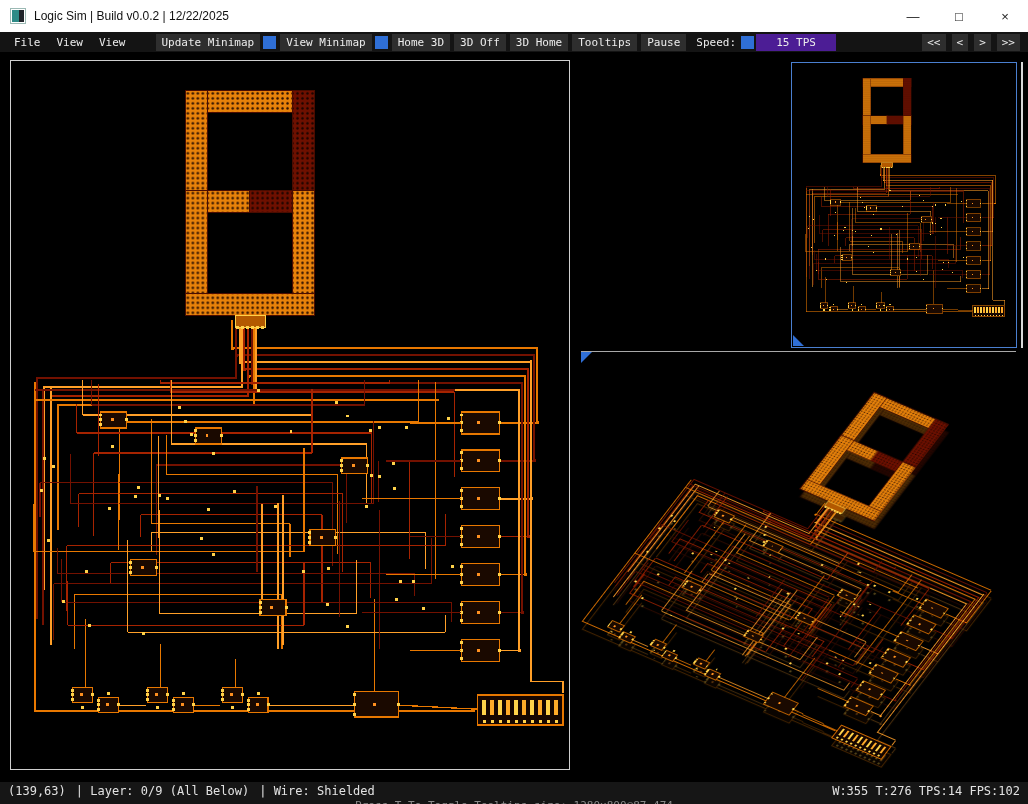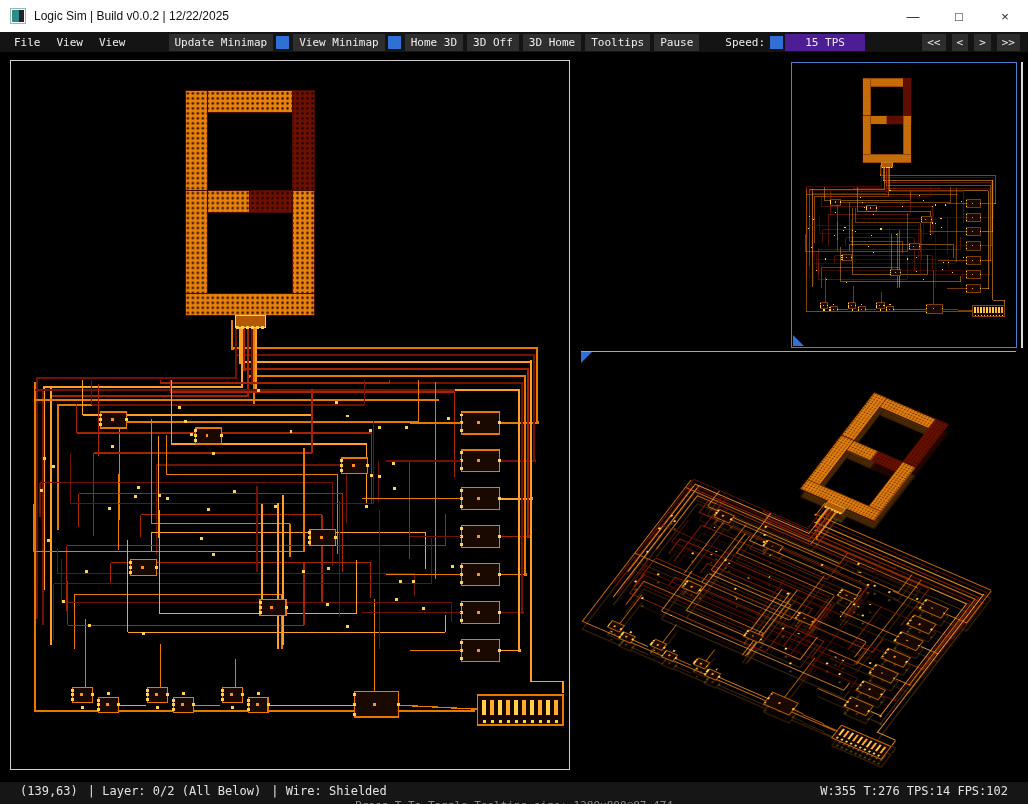--- a/index.html
+++ b/index.html
@@ -14,44 +14,44 @@
   .app-icon::after{content:"";position:absolute;right:1px;top:1px;width:5px;height:12px;background:#20242a}
   .win-controls{margin-left:auto;display:flex;height:100%}
   .win-btn{width:46px;height:100%;display:flex;align-items:center;justify-content:center;
     font-size:13px;color:#222;cursor:default}
 
   
   .toolbar{height:20px;background:#141414;display:flex;align-items:center;
     font-size:11px;color:#ececec;padding:0 6px;white-space:nowrap}
   .menu-item{padding:2px 8px}
   .tbtn{background:#2e2e2e;padding:2px 6px;margin-left:4px}
-  .first-tool{margin-left:35px}
+  .first-tool{margin-left:22px}
   .blue-ind{width:13px;height:13px;background:#2f6fd6;margin-left:3px;flex:0 0 auto}
-  .speed-label{margin-left:24px;padding:2px 2px}
+  .speed-label{margin-left:8px;padding:2px 2px}
   .tps-box{background:#4c1d95;padding:2px 0;width:80px;text-align:center;margin-left:2px}
   .steppers{margin-left:auto;display:flex;gap:6px;margin-right:2px}
   .stp{background:#2e2e2e;padding:2px 5px}
 
   
   .canvas{position:relative;height:730px;background:#000;overflow:hidden}
   .viewport{position:absolute;left:10px;top:8px;width:560px;height:710px;
     border:1px solid #cfcfcf;overflow:hidden}
   .minimap{position:absolute;left:791px;top:10px;width:226px;height:286px;
     border:1px solid #4a7fd0;overflow:hidden}
   .mm-handle{position:absolute;left:1px;bottom:1px;width:0;height:0;
     border-bottom:11px solid #2f6fd6;border-right:11px solid transparent}
   .scroll-line{position:absolute;left:1021px;top:10px;width:2px;height:286px;background:#d8d8d8}
   .panel3d{position:absolute;left:581px;top:299px;width:435px;height:419px;
     border-top:1px solid #a8a8a8;overflow:hidden}
   .p3d-handle{position:absolute;left:0;top:0;width:0;height:0;
     border-top:11px solid #2f6fd6;border-right:11px solid transparent}
 
   
   .statusbar{height:18px;background:#161616;color:#e2e2e2;font-size:12px;
-    display:flex;align-items:center;padding:0 20px;white-space:nowrap}
+    display:flex;align-items:center;padding:0 8px;white-space:nowrap}
   .sb-seg{margin-right:10px}
   .sb-right{margin-left:auto}
   .footer-clip{height:4px;overflow:hidden;background:#141414;color:#8a8a8a;
     font-size:11px;line-height:11px;text-align:center}
 </style>
 </head>
 <body>
 
 <svg width="0" height="0" style="position:absolute" aria-hidden="true">
   <defs id="cdefs">
@@ -474,17 +474,17 @@
     <svg width="435" height="418" viewBox="0 0 435 418">
       <use href="#circuit" transform="matrix(0.572,0.248,-0.33,0.429,203,-8)" opacity="0.35"></use>
       <use href="#circuit" transform="matrix(0.572,0.248,-0.33,0.429,203,-16)"></use>
     </svg>
     <div class="p3d-handle"></div>
   </div>
 </div>
 
 <div class="statusbar">
   <span class="sb-seg">(139,63)</span>
-  <span class="sb-seg">| Layer: 0/2 (All Below)</span>
+  <span class="sb-seg">| Layer: 0/9 (All Below)</span>
   <span class="sb-seg">| Wire: Shielded</span>
   <span class="sb-right">W:355 T:276 TPS:14 FPS:102</span>
 </div>
 <div class="footer-clip">Press T To Toggle Tooltips   size: 1280x800@87 474</div>
 
 </body></html>

